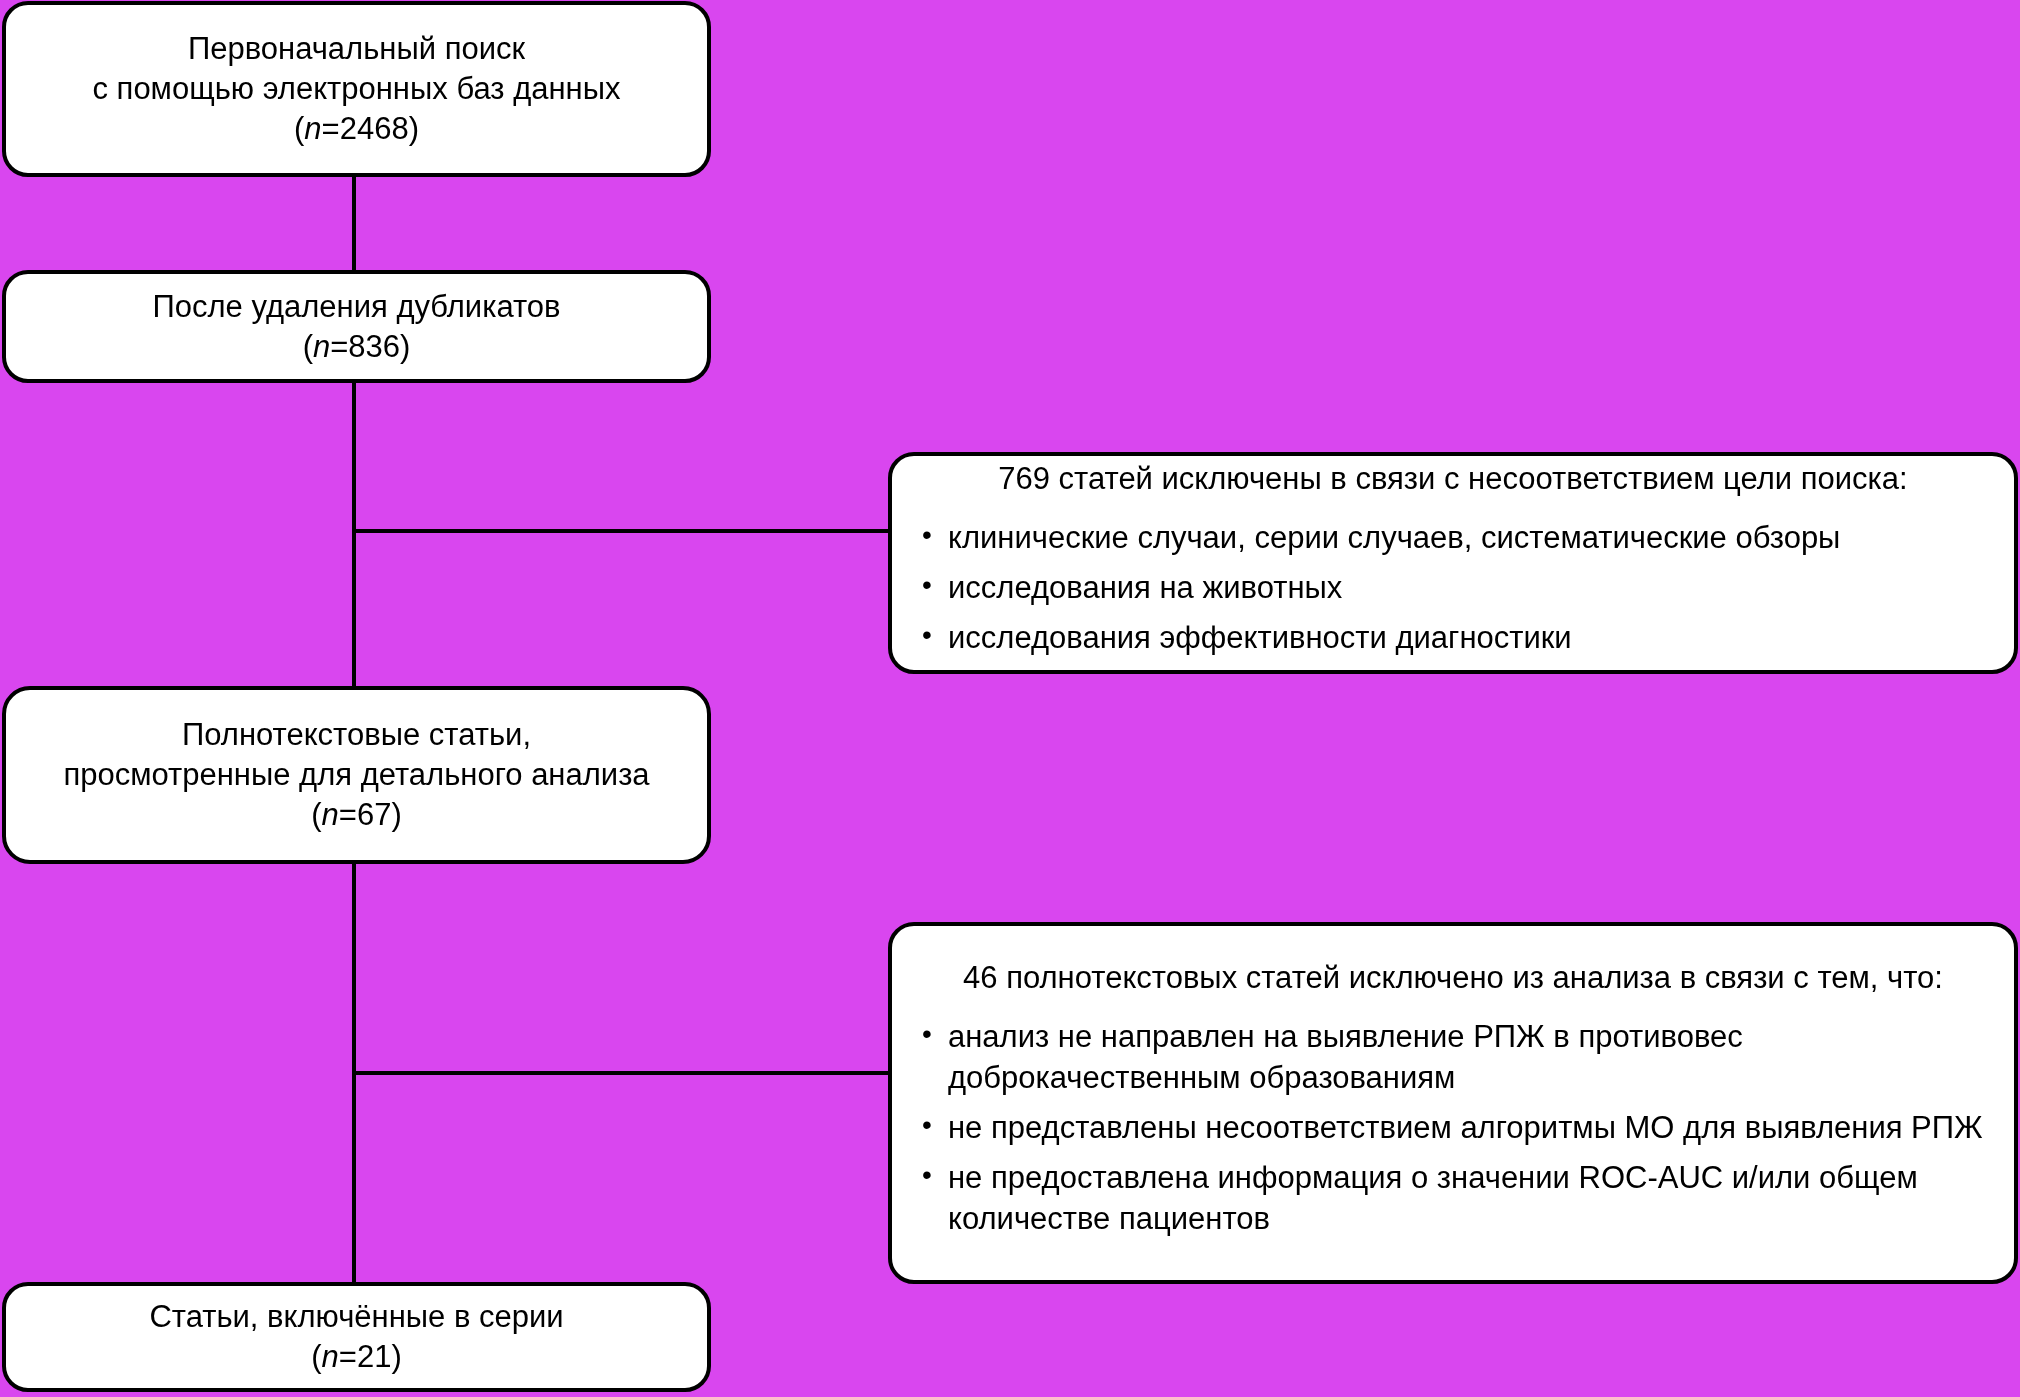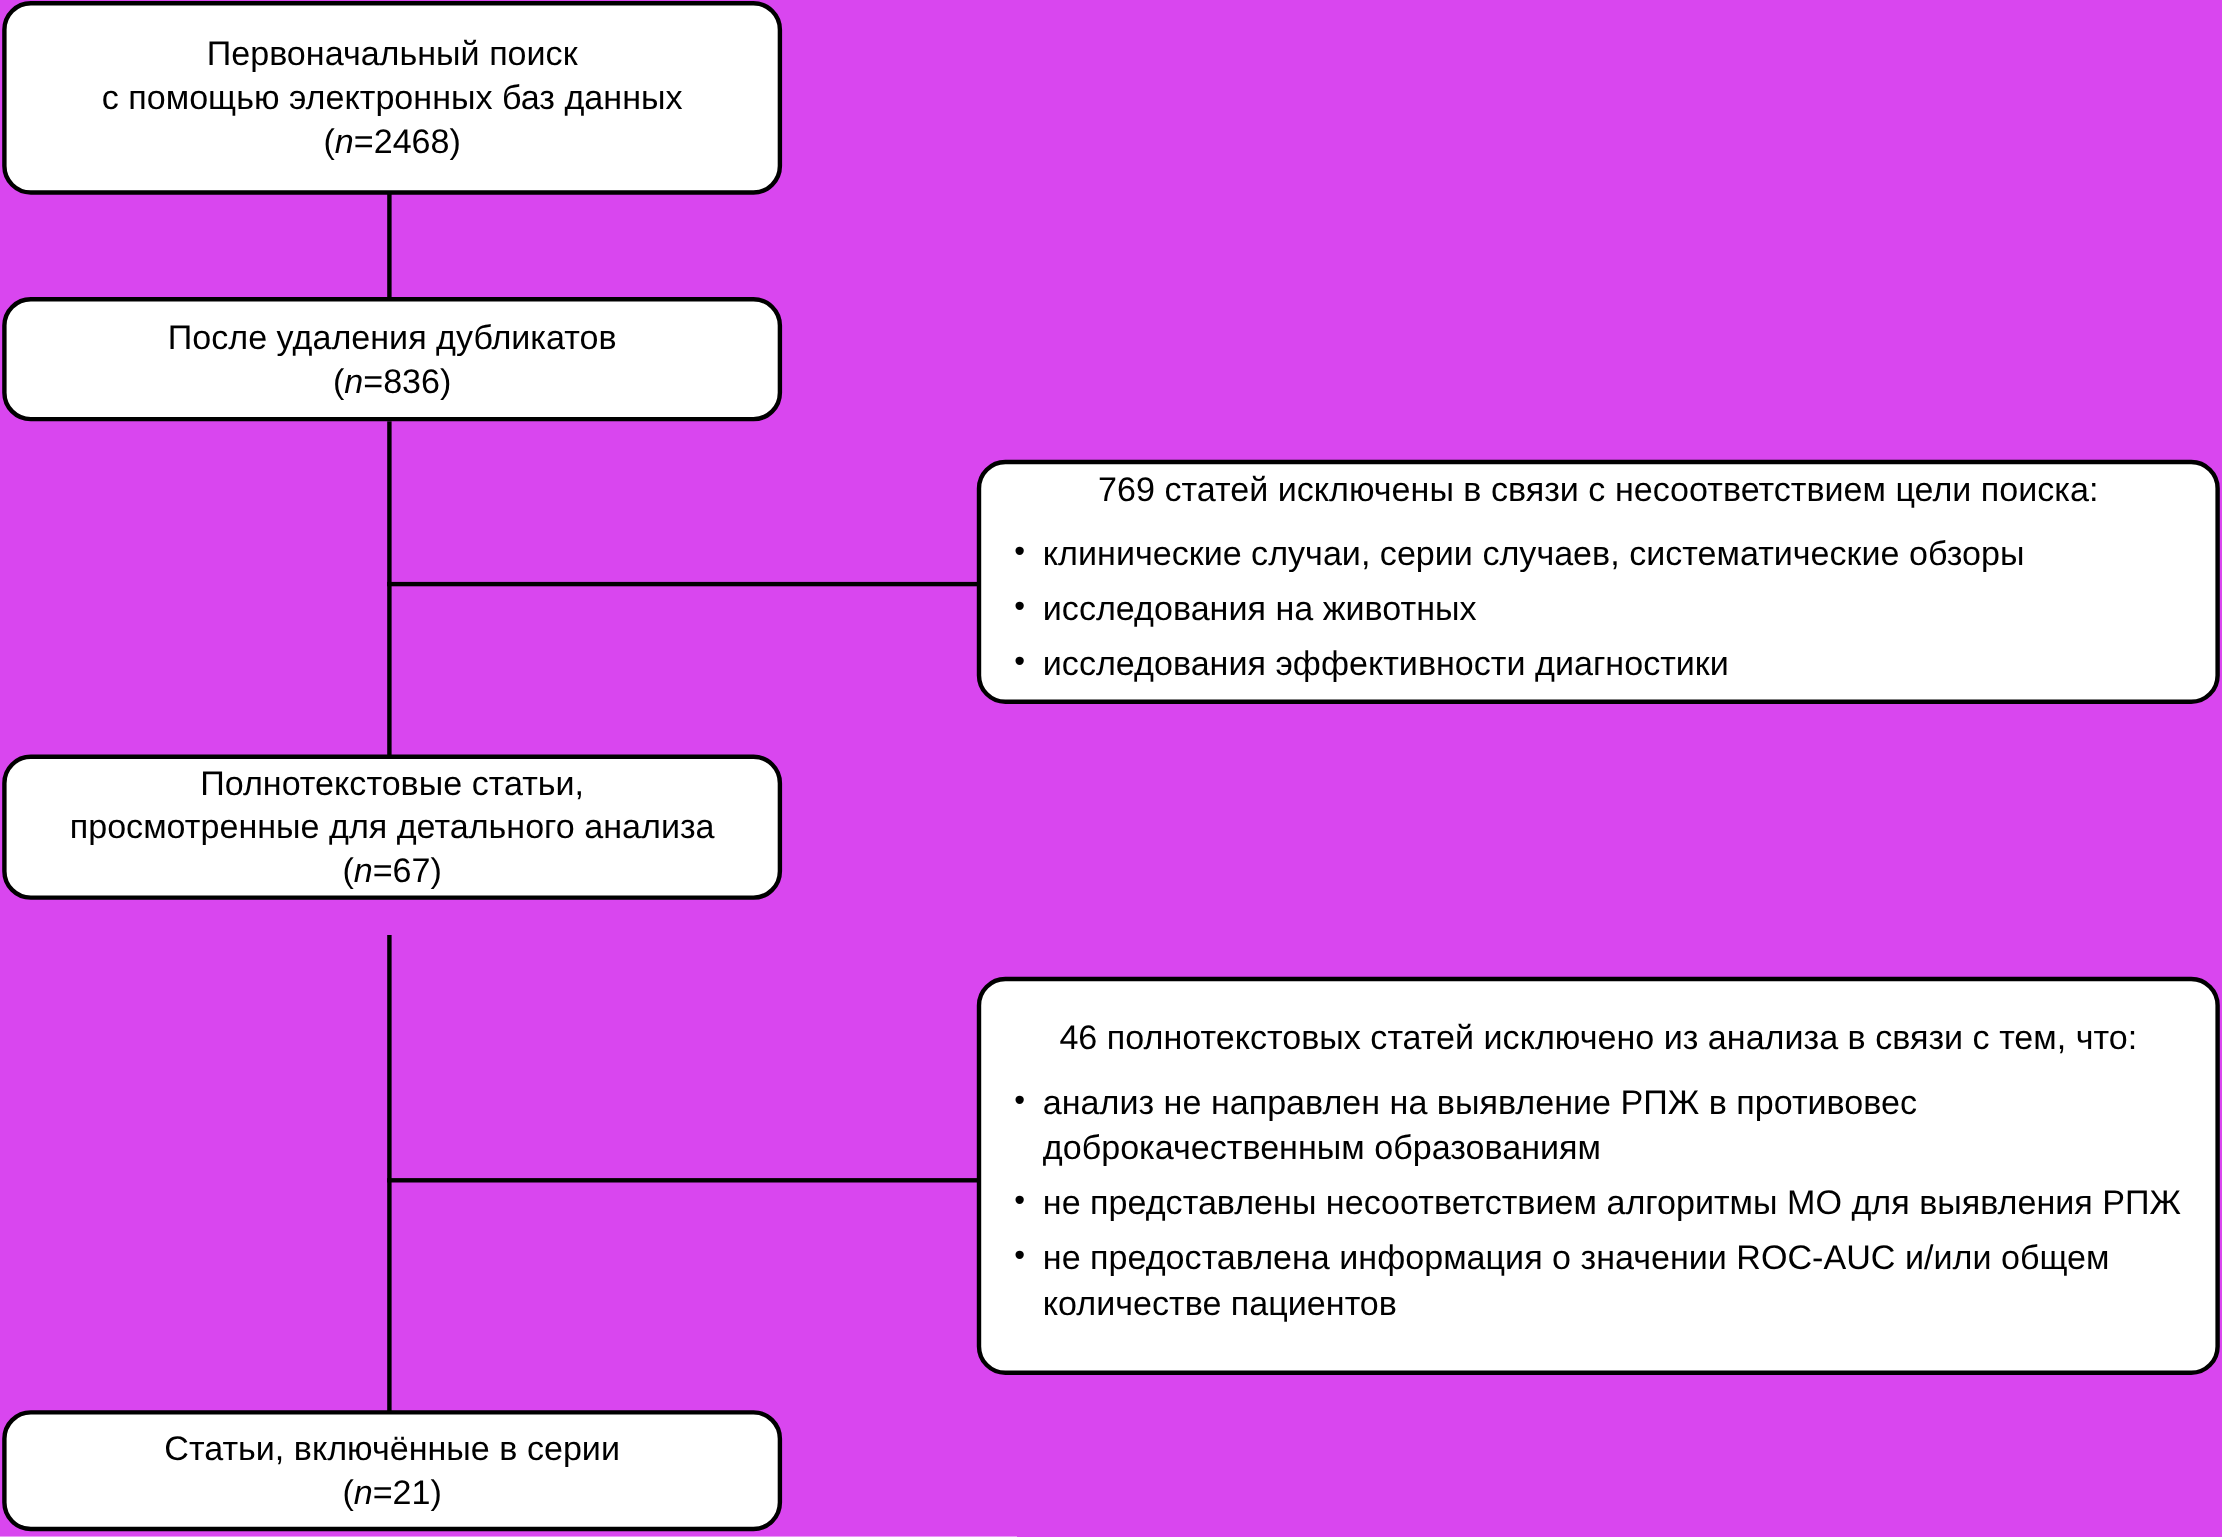--- a/index.html
+++ b/index.html
@@ -89,21 +89,21 @@
   }
   .excl-list li::before {
     content: "\2022";
     position: absolute;
     left: 0;
     top: -1px;
     font-size: 28px;
   }
 
   .box-pad-left { padding: 6px 18px; }
-  .box-pad-right { padding: 14px 6px; }
+  .box-pad-right { padding: 14px 6px; margin-top: 34px; }
 </style>
 </head>
 <body>
 
 <div id="flow-root">
 
   <div class="conn-v" style="left:352px; top:176px; height:96px;"></div>
   <div class="conn-v" style="left:352px; top:383px; height:305px;"></div>
   <div class="conn-h" style="left:352px; top:529px; width:538px;"></div>
   <div class="conn-v" style="left:352px; top:850px; height:434px;"></div>
@@ -122,21 +122,21 @@
 
   <div class="node right box-pad-right" style="left:888px; top:418px; width:1130px; height:222px;">
     <div class="excl-head">769 статей исключены в связи с несоответствием цели поиска:</div>
     <ul class="excl-list">
       <li>клинические случаи, серии случаев, систематические обзоры</li>
       <li>исследования на животных</li>
       <li>исследования эффективности диагностики</li>
     </ul>
   </div>
 
-  <div class="node left box-pad-left" style="left:2px; top:686px; width:709px; height:132px;">
+  <div class="node left box-pad-left" style="left:2px; top:686px; width:709px; height:178px;border-radius:28px;">
     <div class="node-line">Полнотекстовые статьи,</div>
     <div class="node-line">просмотренные для детального анализа</div>
     <div class="n-line"><span>(</span><span class="n-italic">n</span><span>=67)</span></div>
   </div>
 
   <div class="node right box-pad-right" style="left:888px; top:888px; width:1130px; height:362px;">
     <div class="excl-head">46 полнотекстовых статей исключено из анализа в связи с тем, что:</div>
     <ul class="excl-list">
       <li>анализ не направлен на выявление РПЖ в противовес доброкачественным образованиям</li>
       <li>не представлены несоответствием алгоритмы МО для выявления РПЖ</li>

